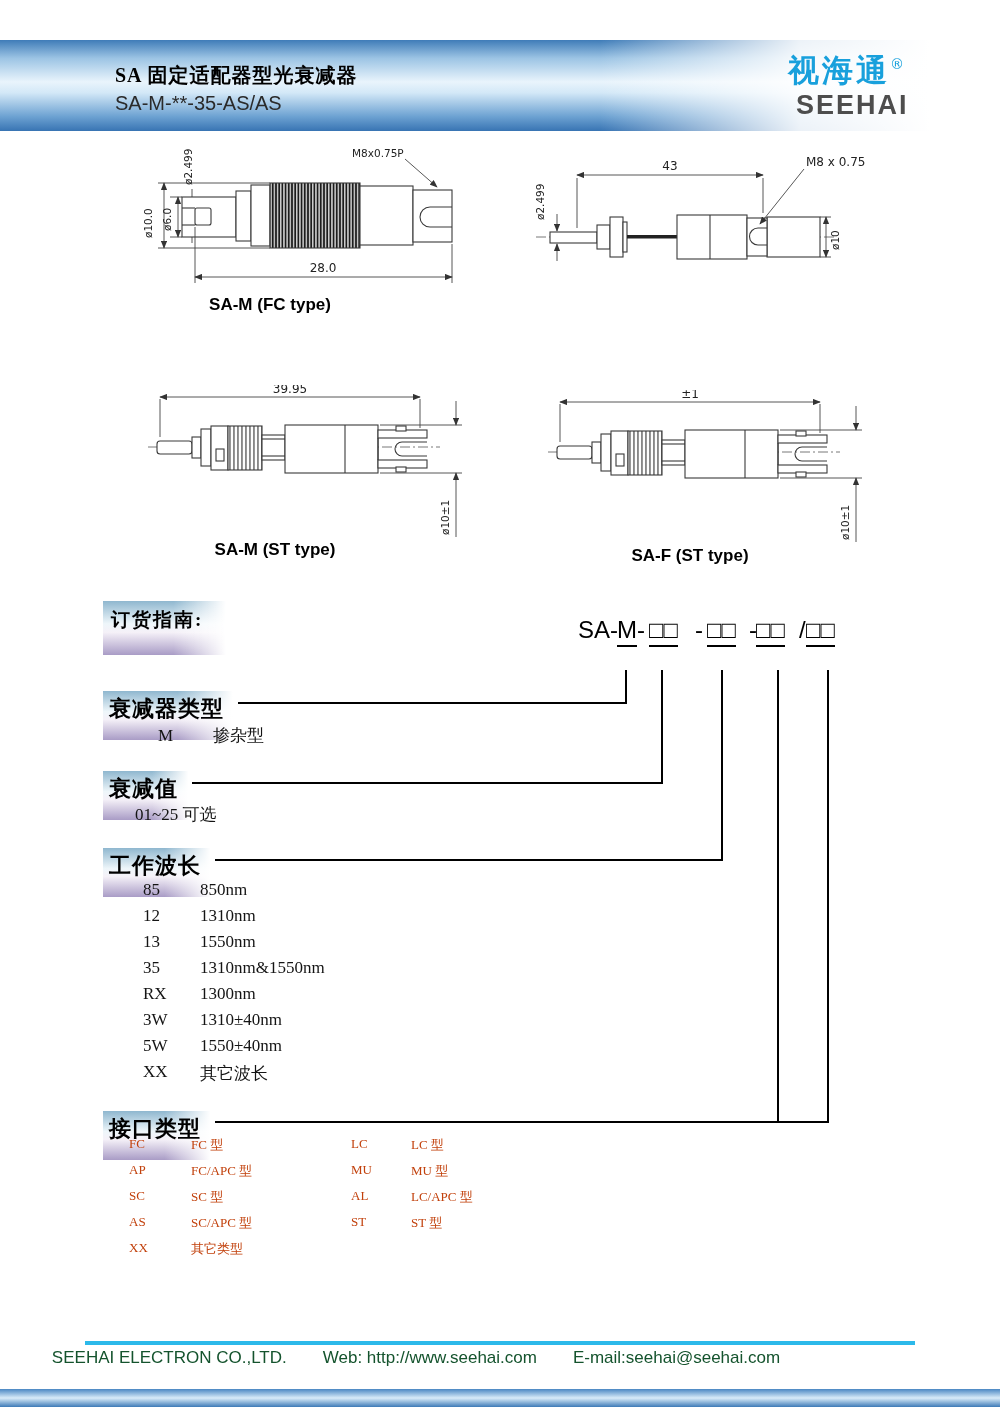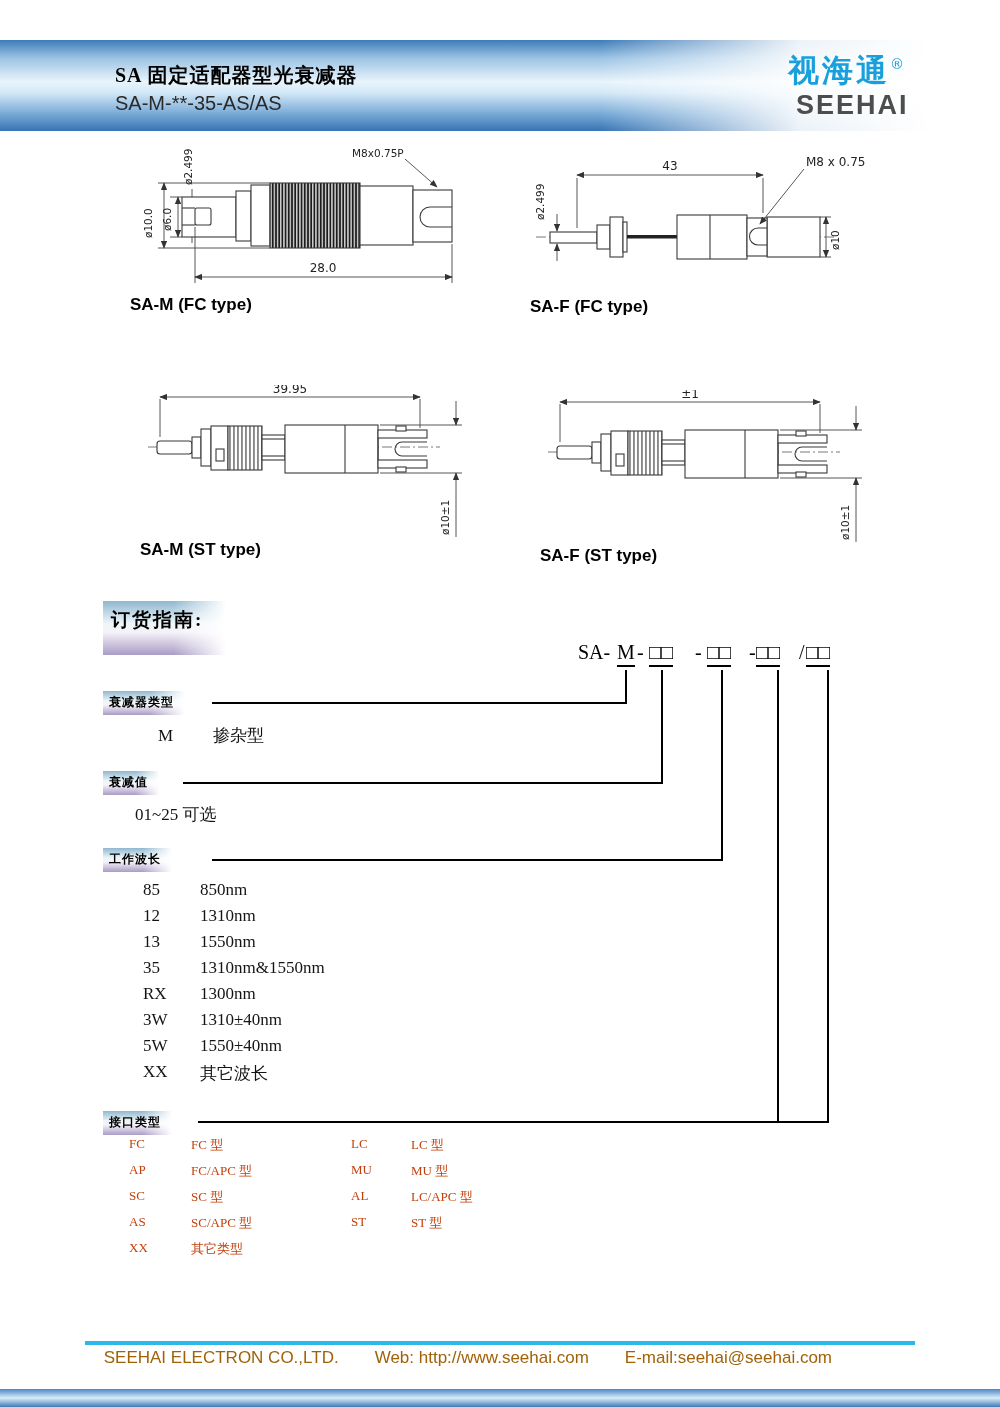--- a/index.html
+++ b/index.html
@@ -16,47 +16,47 @@
     font-family:"Liberation Sans",sans-serif;color:#2a2a2a;}
   .logo{position:absolute;left:788px;top:50px;width:190px;}
   .logo-cn{font-size:31px;font-weight:bold;color:#18a0dc;letter-spacing:3px;
     font-family:"DejaVu Sans",sans-serif;}
   .logo-reg{font-size:14px;color:#18a0dc;vertical-align:12px;font-family:"DejaVu Sans",sans-serif;}
   .logo-en{font-size:27px;font-weight:bold;color:#4d4d4d;letter-spacing:2px;
     font-family:"Liberation Sans",sans-serif;margin-top:-2px;margin-left:8px;}
   
   .drw{position:absolute;}
   .cap{position:absolute;font-family:"Liberation Sans",sans-serif;font-weight:bold;
-    font-size:17px;color:#000;text-align:left;}
+    font-size:17px;color:#000;text-align:center;}
   .ol{fill:#fff;stroke:#3a3a3a;stroke-width:1.1;}
   .ln{stroke:#3a3a3a;stroke-width:1.1;fill:none;}
   .dl{stroke:#444;stroke-width:0.9;fill:none;}
   .cl{stroke:#555;stroke-width:0.8;stroke-dasharray:10 3 2 3;}
   .dt{font-family:"DejaVu Sans",sans-serif;font-size:10.5px;fill:#222;}
   .dtb{font-family:"DejaVu Sans",sans-serif;font-size:12px;fill:#222;}
   
   .band{position:absolute;font-weight:bold;font-family:"Liberation Serif",serif;color:#000;
     background:
       linear-gradient(to right, rgba(255,255,255,0) 55%, #fff 96%),
       linear-gradient(to bottom, #8fb7cf 0%, #eef6fa 42%, #f5f1f8 58%, #a99cc6 100%);}
   .band-lg{font-size:19px;padding:6px 28px 22px 8px;letter-spacing:2px;}
-  .band-sm{font-size:12px;padding:3px 14px 4px 6px;letter-spacing:1px;}
-  .codeseg{position:absolute;top:641px;font-size:20px;font-family:Liberation Serif, serif;color:#000;}
+  .band-sm{font-size:22px;padding:3px 14px 16px 6px;letter-spacing:1px;}
+  .codeseg{position:absolute;top:616px;font-size:24px;font-family:Liberation Sans, sans-serif;color:#000;}
   .uline{border-bottom:2px solid #000;padding-bottom:1px;}
   .vline{position:absolute;width:2px;background:#000;}
   .hline{position:absolute;height:2px;background:#000;}
   .item-row{position:absolute;font-size:17px;color:#141414;}
   .grid-wl{position:absolute;left:143px;top:880px;display:grid;
     grid-template-columns:57px auto;grid-auto-rows:26px;font-size:17px;color:#141414;}
   .grid-if{position:absolute;left:129px;top:1136px;display:grid;
     grid-template-columns:62px 160px 60px auto;grid-auto-rows:26px;font-size:13px;color:#c2410c;}
   
   .foot-rule{position:absolute;left:85px;top:1341px;width:830px;height:4px;background:#2cb9ea;}
-  .foot-row{position:absolute;left:0;top:1348px;width:832px;display:flex;justify-content:flex-end;
-    gap:36px;font-family:"Liberation Sans",sans-serif;font-size:17px;color:#a16207;}
+  .foot-row{position:absolute;left:0;top:1348px;width:832px;display:flex;justify-content:center;
+    gap:36px;font-family:"Liberation Sans",sans-serif;font-size:17px;color:#14532d;}
   .bottom-band{position:absolute;left:0;top:1389px;width:1000px;height:18px;
     background:linear-gradient(to bottom,#4a87c3 0%,#d9ecf9 50%,#3d7ab7 100%);}
 </style>
 </head>
 <body>
 
 <div class="page">
 
   <svg width="0" height="0" style="position:absolute">
     <defs>
@@ -132,21 +132,20 @@
     <text class="dtb" x="276" y="18">M8 x 0.75</text>
     <line class="dl" x1="274" y1="21" x2="230" y2="76" marker-end="url(#ah)"></line>
     <line class="dl" x1="27" y1="66" x2="27" y2="83" marker-end="url(#ah)"></line>
     <line class="dl" x1="27" y1="113" x2="27" y2="96" marker-end="url(#ah)"></line>
     <text class="dt" transform="translate(14,72) rotate(-90)">ø2.499</text>
     <line class="dl" x1="290" y1="69" x2="301" y2="69"></line>
     <line class="dl" x1="290" y1="109" x2="301" y2="109"></line>
     <line class="dl" x1="296" y1="69" x2="296" y2="109" marker-start="url(#ah)" marker-end="url(#ah)"></line>
     <text class="dt" transform="translate(309,102) rotate(-90)">ø10</text>
   </svg>
-  <div class="cap" style="left:530px;top:297px;width:320px">SA-F (FC type)</div>
 
   <svg class="drw" style="left:140px;top:385px" width="340" height="165" viewBox="0 0 340 165">
     <line class="cl" x1="8" y1="62" x2="300" y2="62"></line>
     <line class="dl" x1="20" y1="14" x2="20" y2="52"></line>
     <line class="dl" x1="280" y1="14" x2="280" y2="43"></line>
     <line class="dl" x1="20" y1="12" x2="280" y2="12" marker-start="url(#ah)" marker-end="url(#ah)"></line>
     <text class="dtb" x="150" y="8" text-anchor="middle">39.95</text>
     <rect class="ol" x="17" y="56" width="35" height="13" rx="3"></rect>
     <rect class="ol" x="52" y="52" width="9" height="21"></rect>
     <rect class="ol" x="61" y="44" width="10" height="37"></rect>

